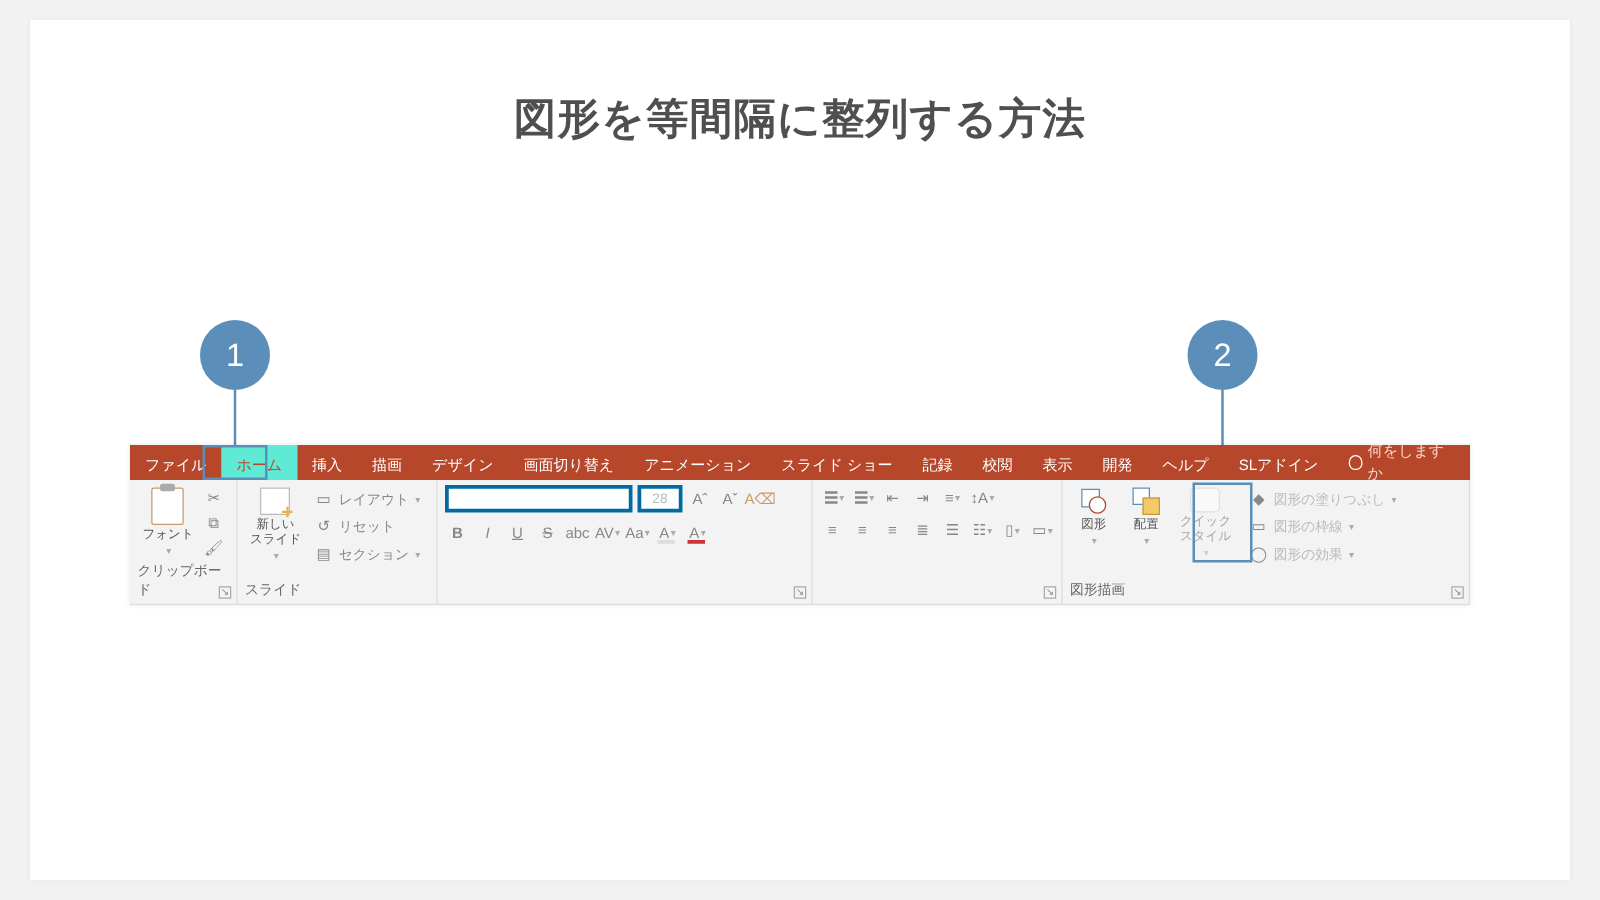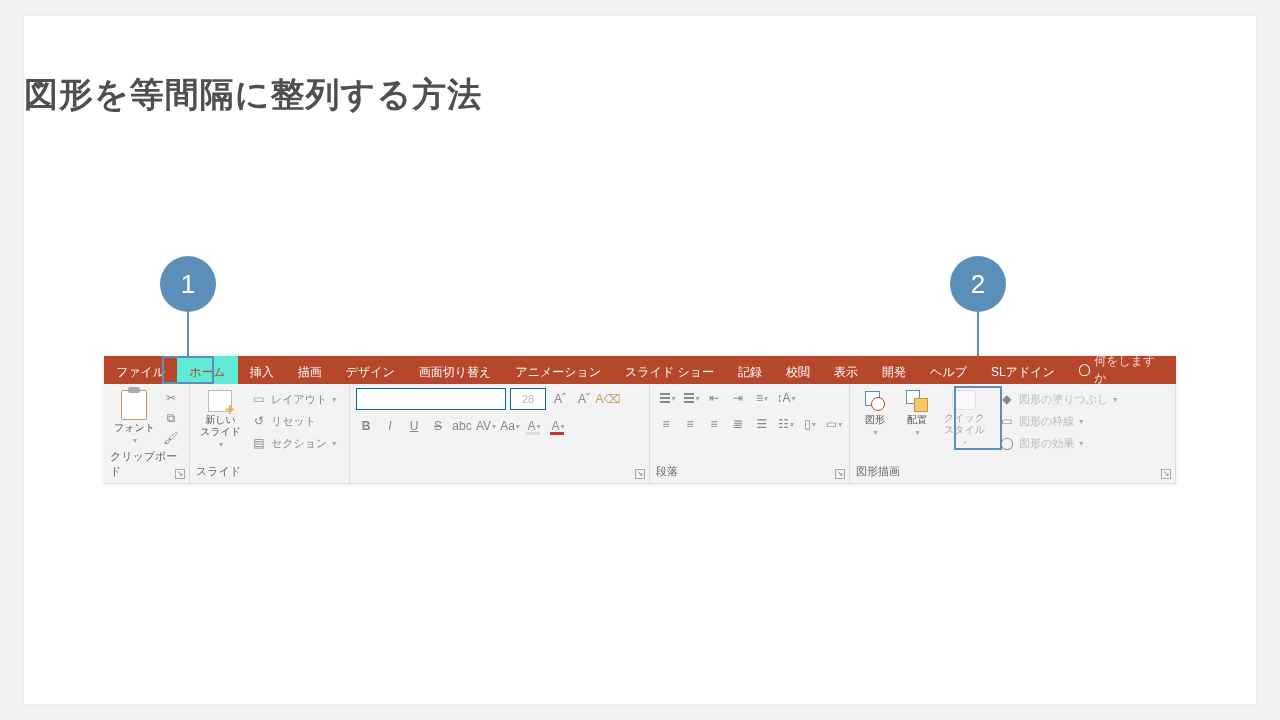--- a/index.html
+++ b/index.html
@@ -12,21 +12,21 @@
   }
   .slide {
     background: #fff;
     width: 1232px;
     height: 688px;
     margin: 16px auto 0;
     position: relative;
     box-shadow: 0 0 4px rgba(0,0,0,0.05);
   }
   .title {
-    text-align: left;
+    text-align: center;
     font-size: 34px;
     font-weight: 700;
     color: #4f4f4f;
     padding-top: 56px;
     letter-spacing: 1px;
   }
   
   .callout {
     position: absolute;
     width: 56px;
@@ -200,21 +200,21 @@
     position: relative;
   }
   .newslide-icon::after {
     content:"";
     position:absolute; right:-3px; bottom:-3px;
     width:9px; height:9px; background:#e6b24a;
     clip-path: polygon(40% 0,60% 0,60% 40%,100% 40%,100% 60%,60% 60%,60% 100%,40% 100%,40% 60%,0 60%,0 40%,40% 40%);
   }
   .row { display:flex; gap:4px; align-items:center; }
   .fontbox {
-    height: 22px; background:#fff; border:1px solid #0369a1;
+    height: 22px; background:#fff; border:3px solid #0369a1;
     font-size:11px; color:#bbb; display:flex; align-items:center; padding:0 4px;
   }
   .fontname { width: 150px; }
   .fontsize { width: 36px; justify-content:center; }
   .btn16 {
     width:20px; height:20px; display:inline-flex; align-items:center; justify-content:center;
     font-size:12px; color:#888;
   }
   .dd { font-size:8px; color:#aaa; margin-left:1px; }
   .list-ico {
@@ -403,21 +403,20 @@
             <span class="btn16">≡</span>
             <span class="btn16">≡</span>
             <span class="btn16">≡</span>
             <span class="btn16">≣</span>
             <span class="btn16">☰</span>
             <span class="btn16">☷<span class="dd">▾</span></span>
             <span class="btn16">▯<span class="dd">▾</span></span>
             <span class="btn16">▭<span class="dd">▾</span></span>
           </div>
         </div>
-        <div class="group-label">段落</div>
         <div class="launcher">↘</div>
       </div>
 
       <div class="group" style="flex:1">
         <div class="group-body">
           <div class="big-btn">
             <div class="shapes-icon"></div>
             <div class="lbl">図形</div>
             <span class="dd">▾</span>
           </div>

